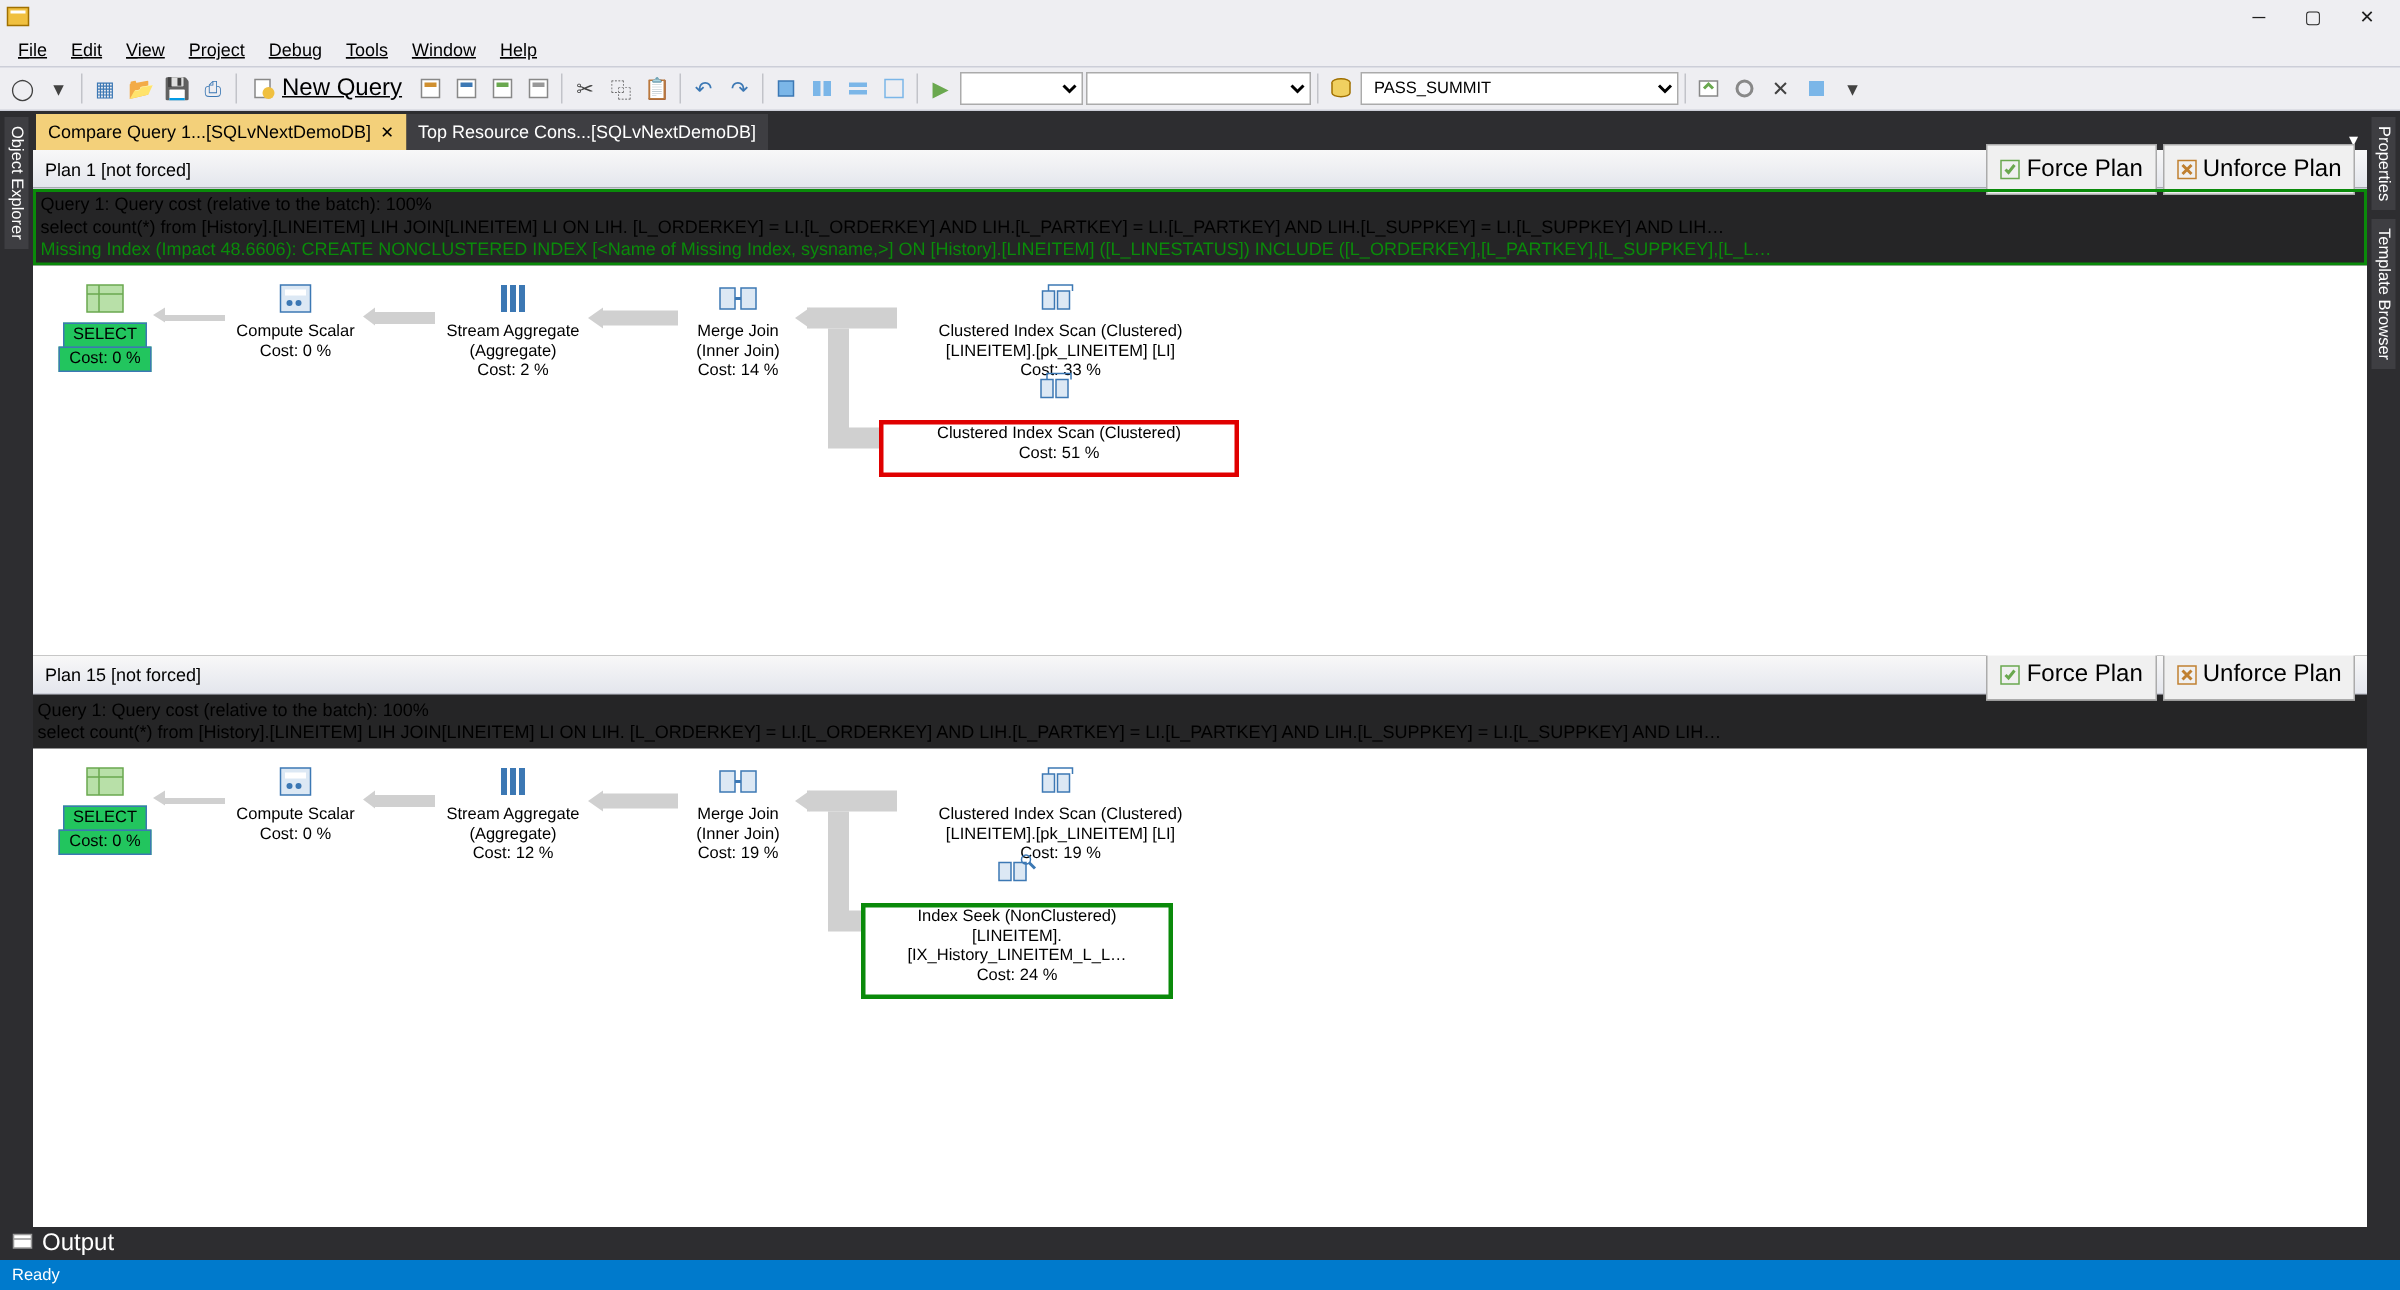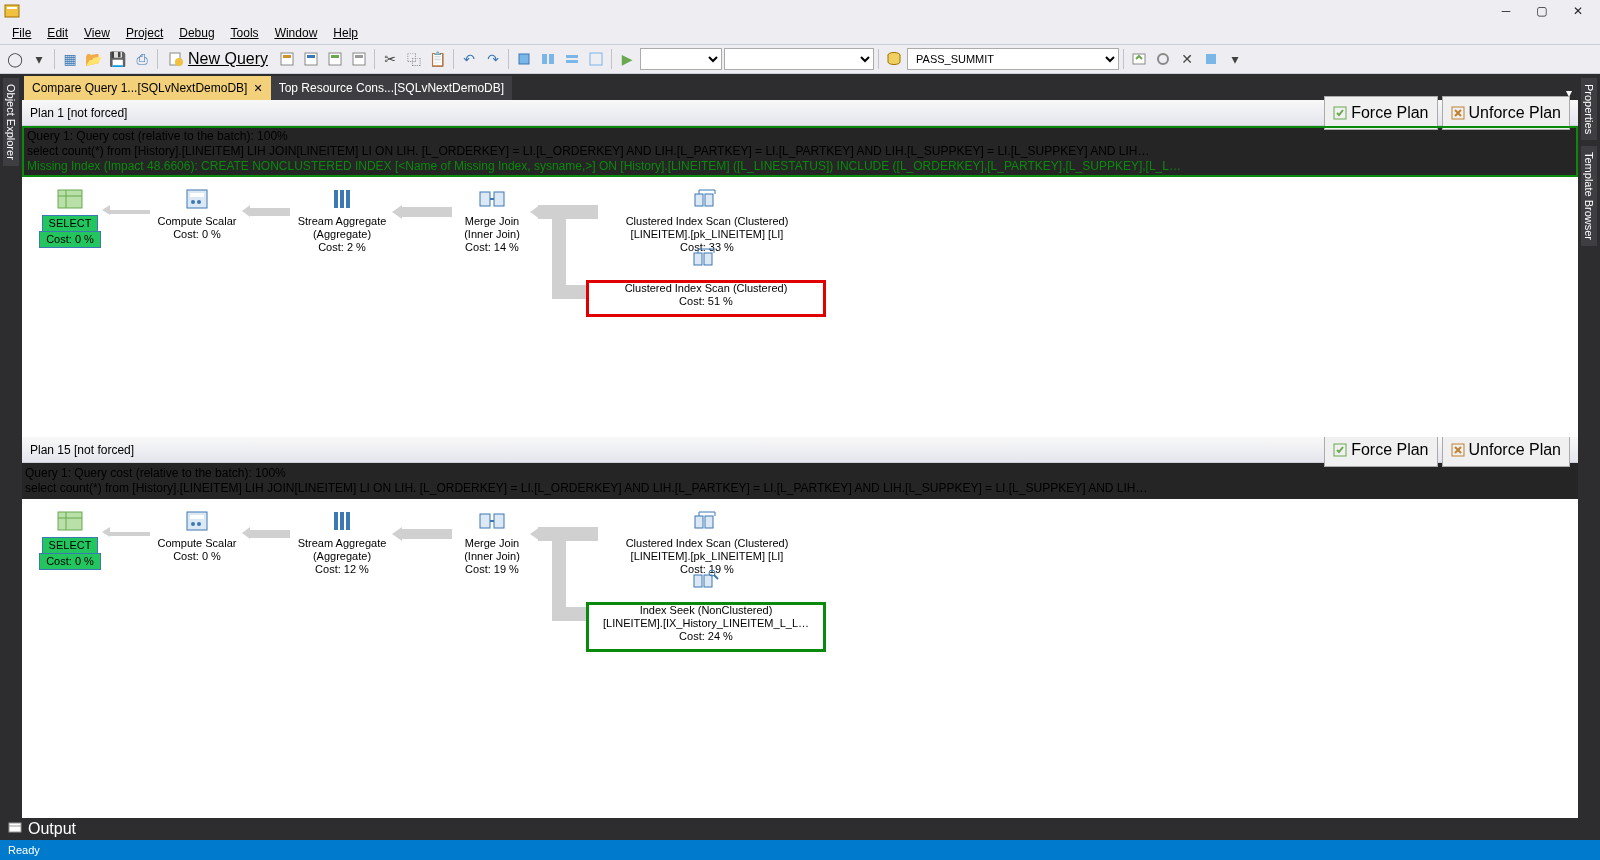--- a/index.html
+++ b/index.html
@@ -446,21 +446,21 @@
             <svg class="icon">
               <rect x="2" y="6" width="8" height="12" fill="#dce8f4" stroke="#3c78b4"></rect>
               <rect x="12" y="6" width="8" height="12" fill="#dce8f4" stroke="#3c78b4"></rect>
               <path d="M6 6 L6 2 L22 2 L22 6" stroke="#3c78b4" fill="none"></path>
             </svg>
           </div>
         <div class="optext"><span>Clustered Index Scan (Clustered)</span></div>
         <div class="optext"><span>[LINEITEM].[pk_LINEITEM] [LI]</span></div>
         <div class="optext"><span>Cost: 19 %</span></div>
       </div>
-      <div class="hlbox green" style="left:564px;top:103px;width:240px">
+      <div class="hlbox green" style="left:552px;top:103px;width:208px">
         <div class="opicon" style="margin:-36px auto 4px"><svg class="icon" style="position:relative;top:-6px">
               <rect x="2" y="6" width="8" height="12" fill="#dce8f4" stroke="#3c78b4"></rect>
               <rect x="12" y="6" width="8" height="12" fill="#dce8f4" stroke="#3c78b4"></rect>
               <circle cx="20" cy="4" r="3" fill="none" stroke="#3c78b4"></circle>
               <line x1="22" y1="6" x2="26" y2="10" stroke="#3c78b4" stroke-width="2"></line>
             </svg></div>
         <div class="optext"><span>Index Seek (NonClustered)</span></div>
         <div class="optext"><span>[LINEITEM].[IX_History_LINEITEM_L_L…</span></div>
         <div class="optext"><span>Cost: 24 %</span></div>
       </div>

